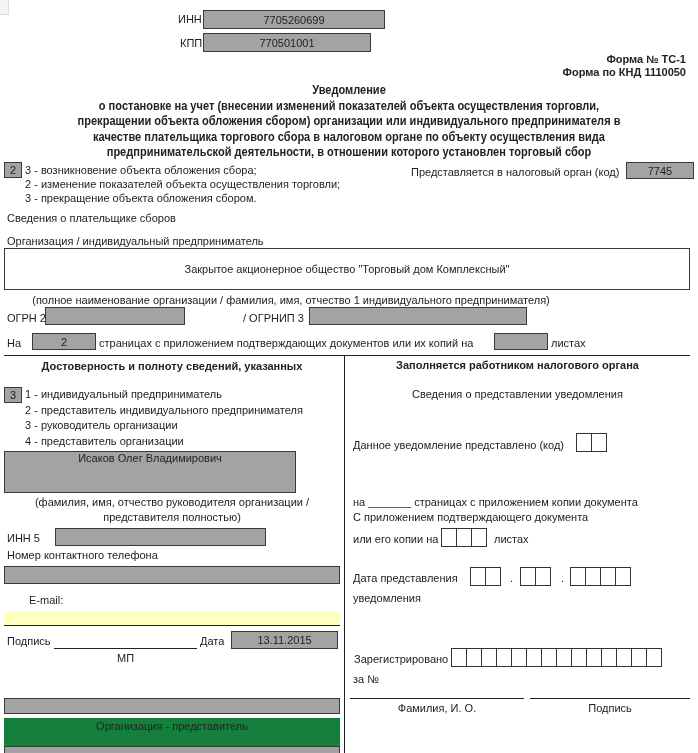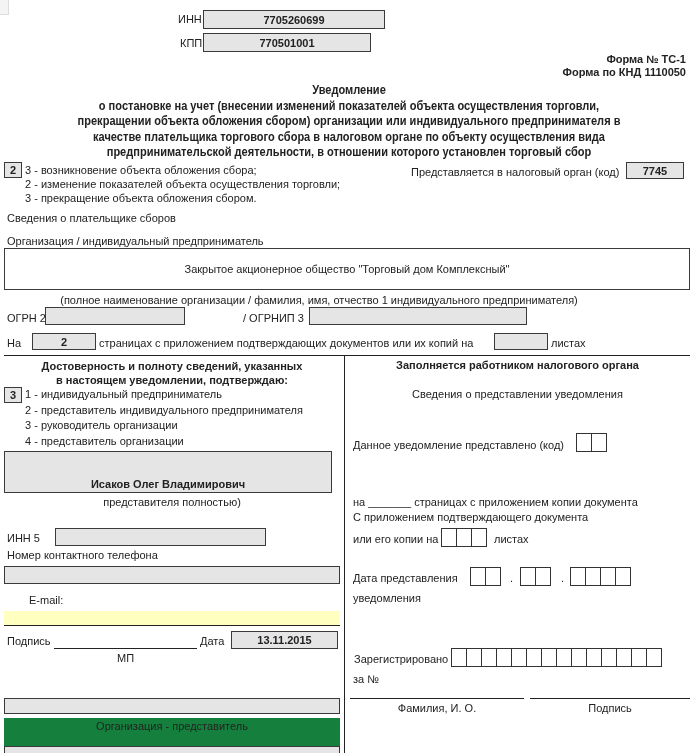--- a/index.html
+++ b/index.html
@@ -2,21 +2,21 @@
 <html><head>
 <meta charset="utf-8">
 <style>
   html, body { margin:0; padding:0; }
   body {
     width:698px; height:753px; overflow:hidden; background:#ffffff;
     font-family:"Liberation Sans", sans-serif; font-size:11px; color:#222;
     position:relative;
   }
   .abs { position:absolute; }
-  .yel { background:#e5e5e5; border:1px solid #3a3a3a; box-sizing:border-box;font-weight:bold; }
+  .yel { background:#a3a3a3; border:1px solid #3a3a3a; box-sizing:border-box; }
   .yel-nb { background:#ffffc0; box-sizing:border-box; }
   .center { text-align:center; }
   .b { font-weight:bold; }
   .lbl { white-space:nowrap; }
   .val { display:flex; align-items:center; justify-content:center; font-size:11px; color:#222; }
   .cell { display:inline-block; width:16px; height:19px; border:1px solid #333; box-sizing:border-box; margin-right:-1px; background:#fff; }
   .cells { position:absolute; display:flex; }
   .hline { position:absolute; height:1px; background:#222; }
   .vline { position:absolute; width:1px; background:#222; }
   .title-block { position:absolute; left:0; width:698px; top:83px; text-align:center; font-weight:bold; font-size:12px; line-height:15.5px; color:#222; font-family:"Liberation Sans", sans-serif; transform:scaleX(0.92); transform-origin:center top; }
@@ -42,55 +42,55 @@
   <div>качестве плательщика торгового сбора в налоговом органе по объекту осуществления вида</div>
   <div>предпринимательской деятельности, в отношении которого установлен торговый сбор</div>
 </div>
 
 <div class="abs yel val" style="left:4px;top:162px;width:18px;height:16px;">2</div>
 <div class="abs lbl" style="left:25px;top:164px;">3 - возникновение объекта обложения сбора;</div>
 <div class="abs lbl" style="left:25px;top:178px;">2 - изменение показателей объекта осуществления торговли;</div>
 <div class="abs lbl" style="left:25px;top:192px;">3 - прекращение объекта обложения сбором.</div>
 
 <div class="abs lbl" style="left:411px;top:166px;">Представляется в налоговый орган (код)</div>
-<div class="abs yel val" style="left:626px;top:162px;width:58px;height:17px;">7745</div>
+<div class="abs yel val" style="left:626px;top:162px;width:68px;height:17px;">7745</div>
 
 <div class="abs lbl" style="left:7px;top:212px;">Сведения о плательщике сборов</div>
 <div class="abs lbl" style="left:7px;top:235px;">Организация / индивидуальный предприниматель</div>
 <div class="abs val" style="left:4px;top:248px;width:686px;height:42px;border:1px solid #3a3a3a;box-sizing:border-box;background:#fff;">Закрытое акционерное общество "Торговый дом Комплексный"</div>
-<div class="abs center lbl" style="left:0;width:582px;top:294px;padding-left:28px;">(полное наименование организации / фамилия, имя, отчество 1 индивидуального предпринимателя)</div>
+<div class="abs center lbl" style="left:0;width:582px;top:294px;">(полное наименование организации / фамилия, имя, отчество 1 индивидуального предпринимателя)</div>
 
 <div class="abs lbl" style="left:7px;top:312px;">ОГРН 2</div>
 <div class="abs yel val" style="left:45px;top:307px;width:140px;height:18px;"></div>
 <div class="abs lbl" style="left:243px;top:312px;">/ ОГРНИП 3</div>
 <div class="abs yel val" style="left:309px;top:307px;width:218px;height:18px;"></div>
 
 <div class="abs lbl" style="left:7px;top:337px;">На</div>
 <div class="abs yel val" style="left:32px;top:333px;width:64px;height:17px;">2</div>
 <div class="abs lbl" style="left:99px;top:337px;">страницах с приложением подтверждающих документов или их копий на</div>
 <div class="abs yel val" style="left:494px;top:333px;width:54px;height:17px;"></div>
 <div class="abs lbl" style="left:551px;top:337px;">листах</div>
 
 <div class="hline" style="left:4px;top:355px;width:686px;"></div>
 <div class="vline" style="left:344px;top:355px;height:398px;"></div>
 
 <div class="abs b center" style="left:0;width:344px;top:359px;line-height:14px;">
   <div>Достоверность и полноту сведений, указанных</div>
-  <div>в настоящем уведомлении, подтверждаю:</div>
 </div>
 <div class="abs yel val" style="left:4px;top:387px;width:18px;height:16px;">3</div>
 <div class="abs lbl" style="left:25px;top:388px;">1 - индивидуальный предприниматель</div>
 <div class="abs lbl" style="left:25px;top:404px;">2 - представитель индивидуального предпринимателя</div>
 <div class="abs lbl" style="left:25px;top:419px;">3 - руководитель организации</div>
 <div class="abs lbl" style="left:25px;top:435px;">4 - представитель организации</div>
 
-<div class="abs yel" style="left:4px;top:451px;width:328px;height:42px;display:flex;align-items:flex-end;justify-content:center;padding-bottom:2px;">
+<div class="abs yel" style="left:4px;top:451px;width:292px;height:42px;display:flex;align-items:flex-start;justify-content:center;padding-bottom:2px;">
   <span>Исаков Олег Владимирович</span>
 </div>
 <div class="abs center" style="left:0;width:344px;top:495px;line-height:15px;">
+  <div>(фамилия, имя, отчество руководителя организации /</div>
   <div>представителя полностью)</div>
 </div>
 
 <div class="abs lbl" style="left:7px;top:532px;">ИНН 5</div>
 <div class="abs yel val" style="left:55px;top:528px;width:211px;height:18px;"></div>
 <div class="abs lbl" style="left:7px;top:549px;">Номер контактного телефона</div>
 <div class="abs yel val" style="left:4px;top:566px;width:336px;height:18px;"></div>
 
 <div class="abs lbl" style="left:21px;top:594px;margin-left:8px;">E-mail:</div>
 <div class="abs yel-nb val" style="left:4px;top:611px;width:336px;height:15px;border-bottom:1px solid #222;"></div>

